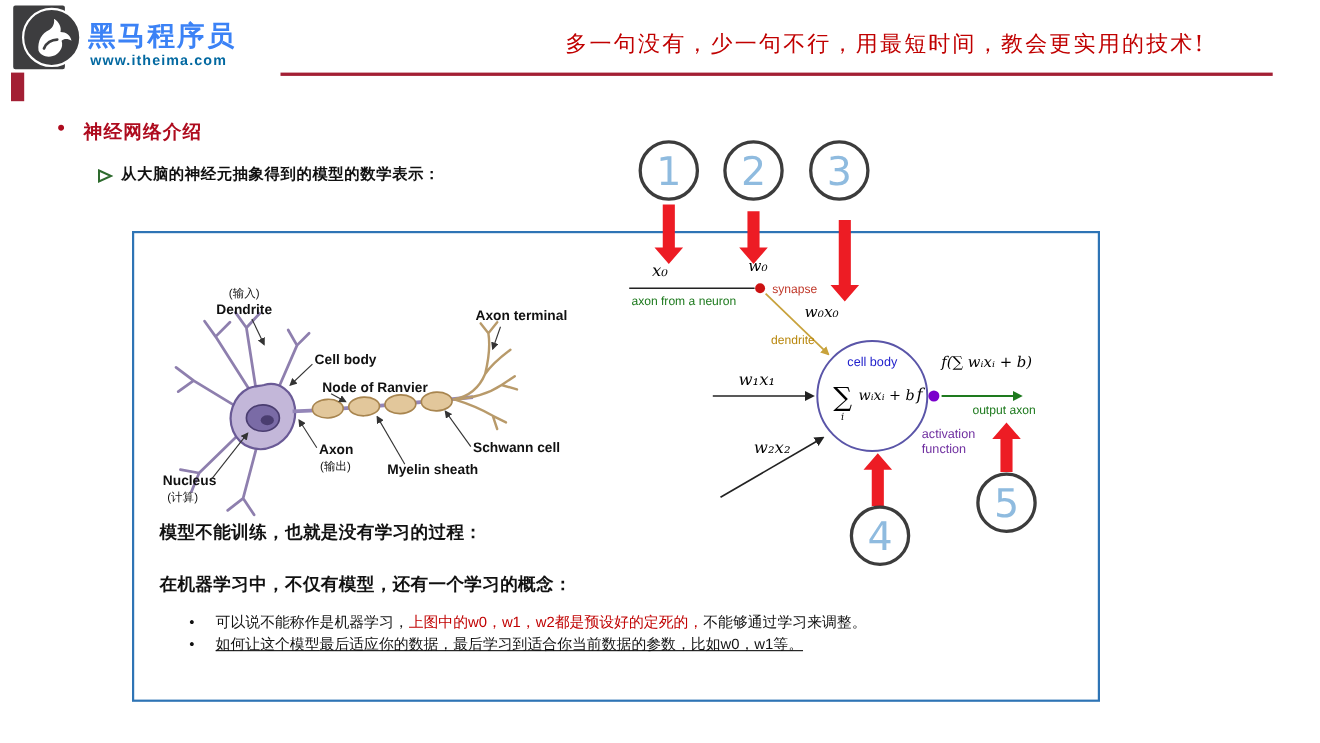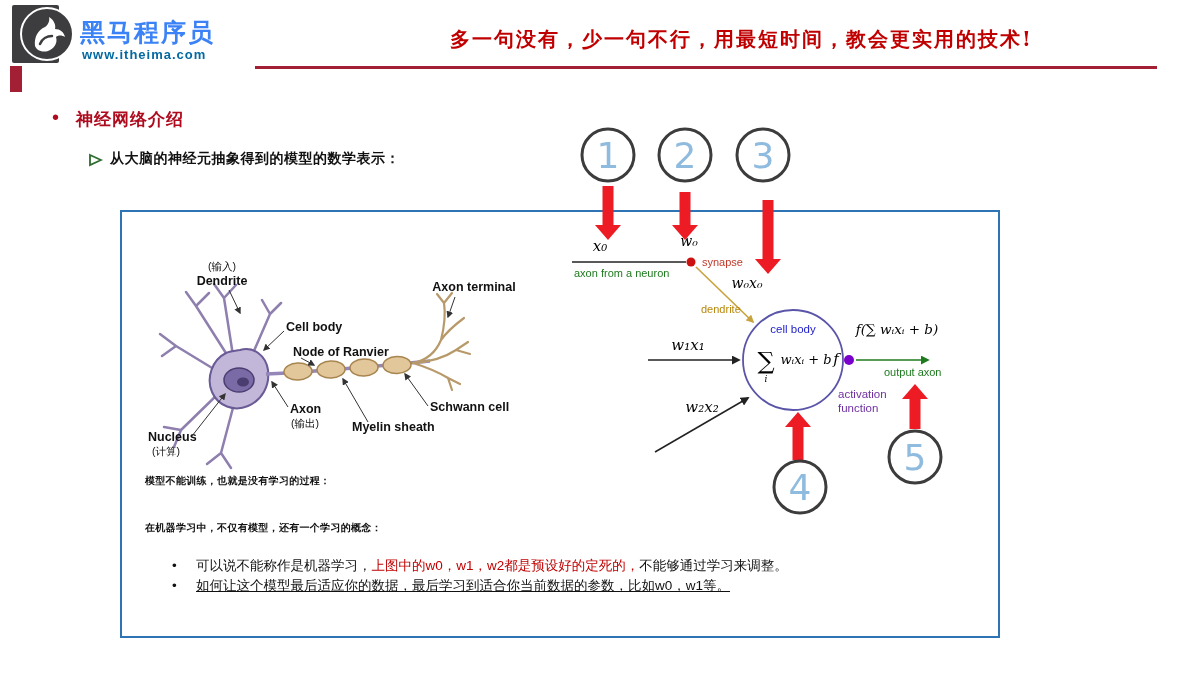--- a/index.html
+++ b/index.html
@@ -9,38 +9,38 @@
     font-family:"Liberation Sans","DejaVu Sans",sans-serif; color:#111;
   }
   .abs { position:absolute; }
 
   
   .logo-panel { left:12px; top:5px; width:47px; height:58px; background:#3d3d3f; border-radius:2px; }
   .logo-svg { left:18px; top:6px; }
   .brand-name { left:80px; top:16px; font-size:25px; font-weight:bold; letter-spacing:2px; color:#3b82f6; }
   .brand-url  { left:82px; top:47px; font-size:13px; font-weight:bold; color:#0369a1; letter-spacing:1px; }
   .slogan {
-    left:450px; top:26px; width:710px; text-align:left;
-    font-family:"DejaVu Serif","Liberation Serif",serif; font-weight:700;
+    left:450px; top:26px; width:710px; text-align:center;
+    font-family:"DejaVu Serif","Liberation Serif",serif; font-weight:400;
     font-size:20px; letter-spacing:2px; color:#c00000;
   }
   .header-rule { left:255px; top:66px; width:902px; height:3px; background:#a31f34; }
   .left-accent { left:10px; top:66px; width:12px; height:26px; background:#a31f34; }
 
   
   .title-bullet { left:52px; top:106px; font-size:20px; color:#ae0b1e; }
   .page-title   { left:76px; top:108px; font-size:17px; font-weight:bold; color:#ae0b1e; letter-spacing:1px;text-align:right; }
   .subtitle-marker { left:88px; top:153px; }
   .subtitle { left:110px; top:150px; font-size:14px; font-weight:bold; color:#111; letter-spacing:0.5px; }
 
   
   .content-box { left:120px; top:210px; width:880px; height:428px; border:2px solid #2e74b5; background:#fff; }
 
   
-  .note-heading { font-size:10px; font-weight:bold; color:#111; letter-spacing:0.3px; }
+  .note-heading { font-size:16px; font-weight:bold; color:#111; letter-spacing:0.3px; }
   .nh1 { left:145px; top:474px; }
   .nh2 { left:145px; top:521px; }
   .note-bullet { font-size:13.5px; color:#111; white-space:nowrap; }
   .nb1 { left:172px; top:509px;margin-top:48px; }
   .nb2 { left:172px; top:577px;text-decoration:underline; }
   .nb-dot { display:inline-block; width:24px; color:#111; }
   .red-text { color:#c00000; }
 
   
   .overlay { left:0; top:0; pointer-events:none; }

